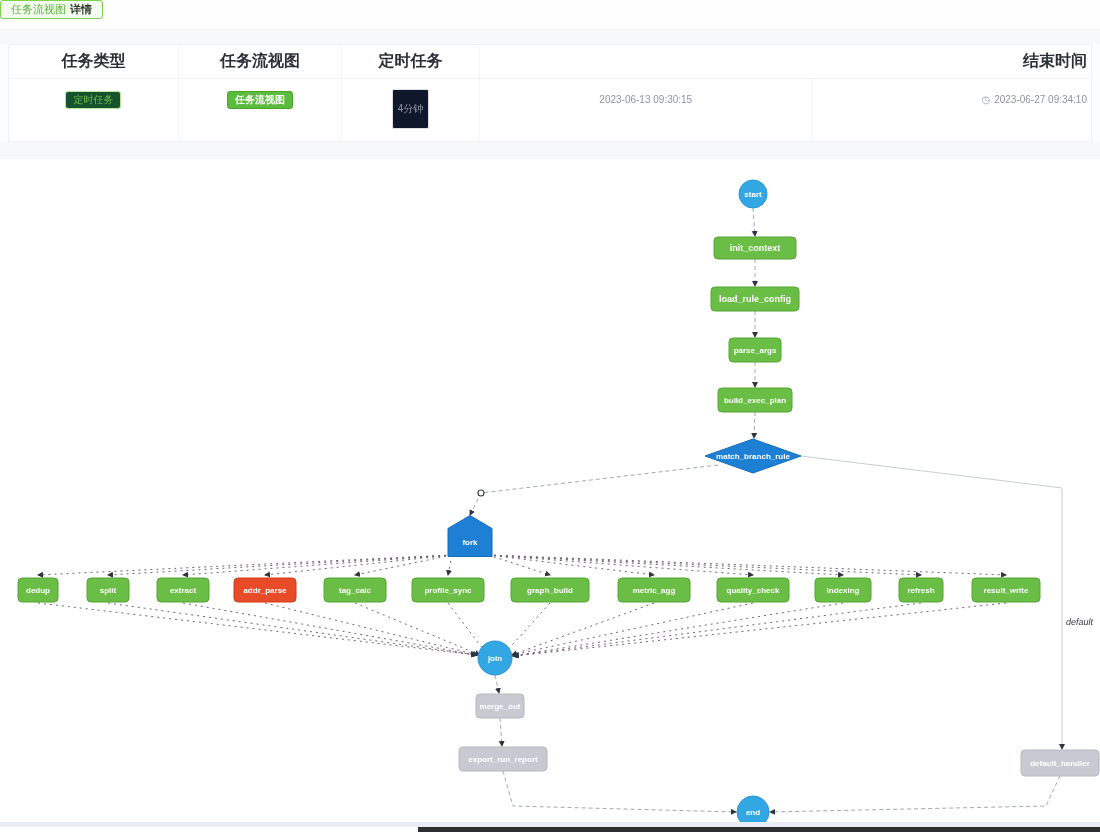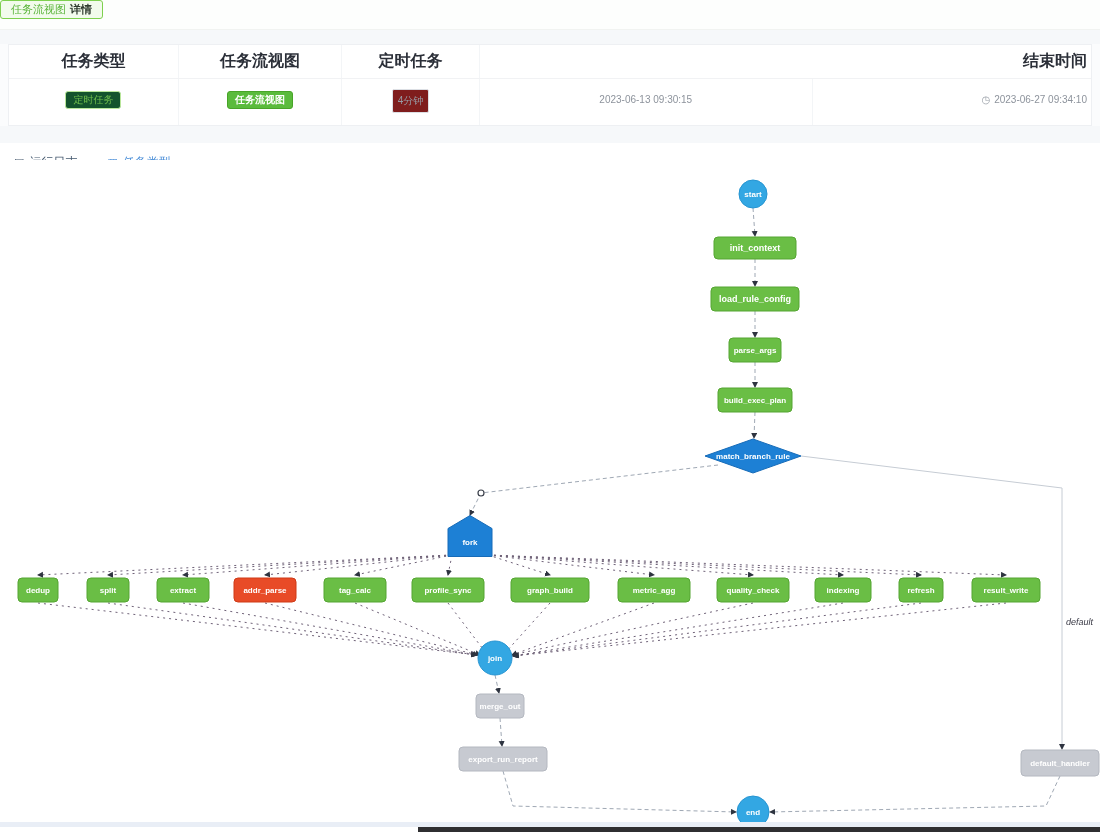--- a/index.html
+++ b/index.html
@@ -28,22 +28,22 @@
   .c4{flex:0 0 30.8%;} .c5{flex:1;text-align:right;}
   .th { font-size:16px; font-weight:bold; color:#2b2f38; filter:blur(.7px); }
   .vrow .tcell { padding:10px 4px 12px; }
   .pill-outline { display:inline-block; font-size:10px; color:#6fbe4d;
     border:1px solid #b9e69a; background:#14532d; border-radius:3px;
     padding:1px 7px; filter:blur(.7px); }
   .pill-solid { display:inline-block; font-size:10px; color:#fff;
     background:#5abb3c; border:1px solid #48a428; border-radius:3px;
     padding:1px 7px; font-weight:bold; filter:blur(.7px); }
   .tag-duration { display:inline-block; font-size:10px; color:#979da6;
-    border:1px solid #dcdfe4; background:#7f1d1d; border-radius:2px;
-    padding:4px 5px; filter:blur(.6px); }
+    border:1px solid #dcdfe4; background:#0f172a; border-radius:2px;
+    padding:12px 5px; filter:blur(.6px); }
   .ts { font-size:10px; color:#8d939c; filter:blur(.7px); }
   .clock { font-size:10px; color:#9aa0a8; margin-right:4px; }
 
   .gap2 { height:17px; background:#f6f8fa; }
 
   
   .tabs { background:#fff; display:flex; align-items:flex-end; gap:30px;
     padding:10px 0 0 14px; height:36px; }
   .tab { display:inline-flex; align-items:center; gap:5px; font-size:12px;
     color:#44586e; padding-bottom:8px; cursor:pointer; filter:blur(.6px); }

